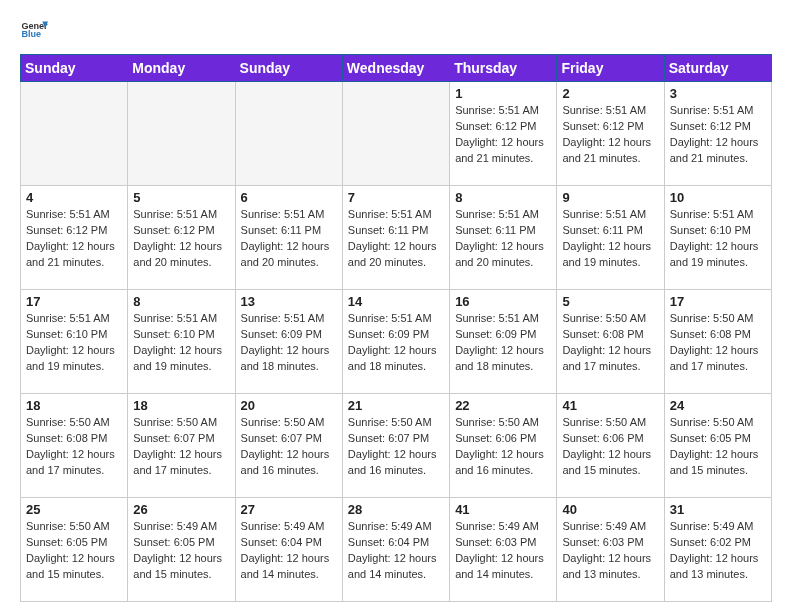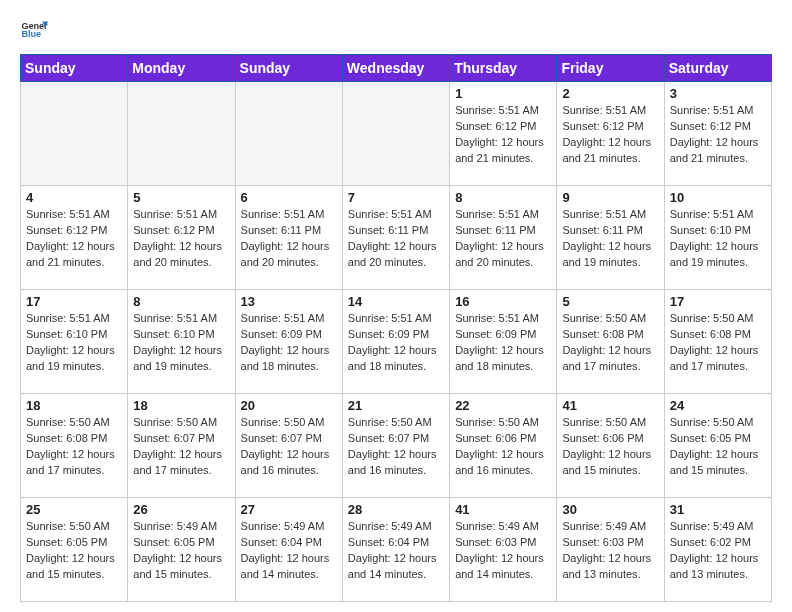--- a/index.html
+++ b/index.html
@@ -325,21 +325,21 @@
 and 14 minutes.</div>
           </td>
           <td>
             <div class="cell-day">41</div>
             <div class="cell-info">Sunrise: 5:49 AM
 Sunset: 6:03 PM
 Daylight: 12 hours
 and 14 minutes.</div>
           </td>
           <td>
-            <div class="cell-day">30</div>
+            <div class="cell-day">40</div>
             <div class="cell-info">Sunrise: 5:49 AM
 Sunset: 6:03 PM
 Daylight: 12 hours
 and 13 minutes.</div>
           </td>
           <td>
             <div class="cell-day">31</div>
             <div class="cell-info">Sunrise: 5:49 AM
 Sunset: 6:02 PM
 Daylight: 12 hours

